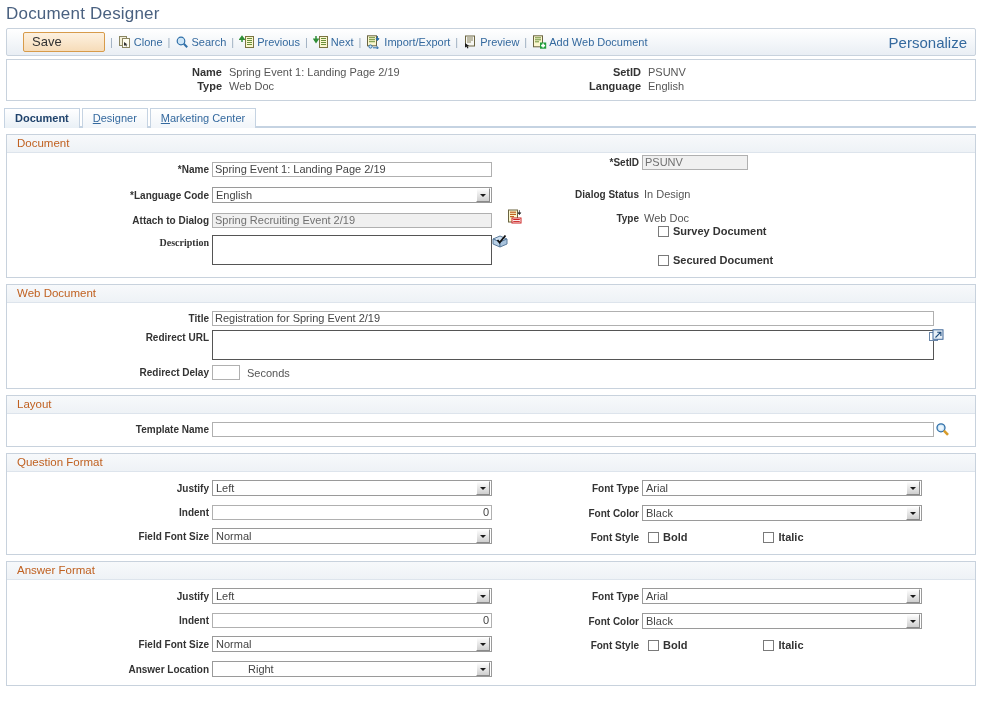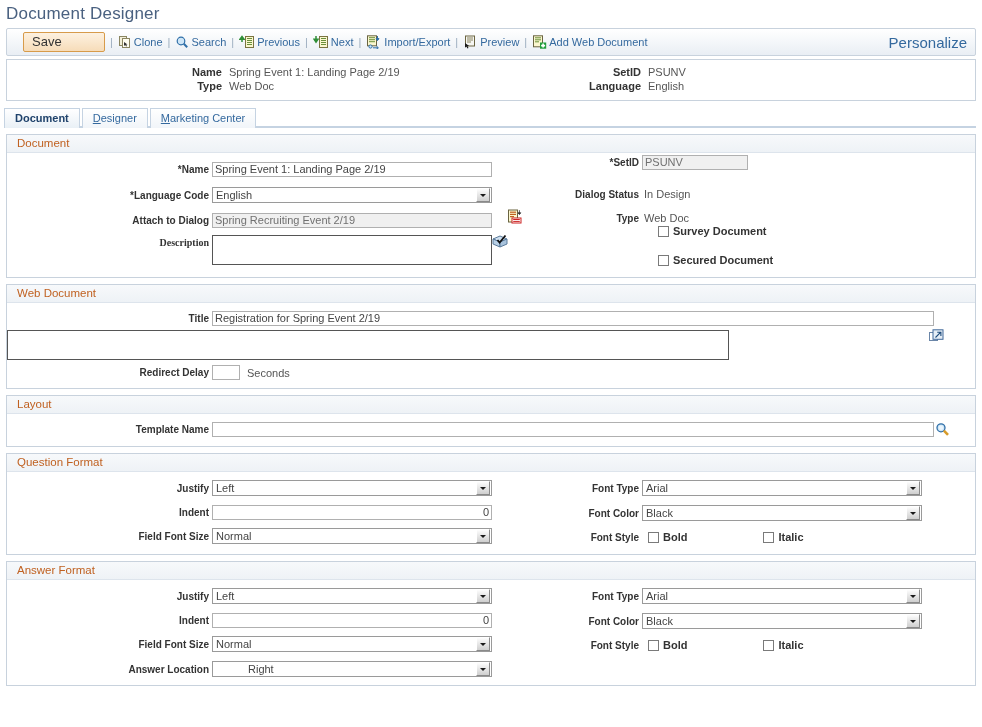--- a/index.html
+++ b/index.html
@@ -540,20 +540,21 @@
   <div class="group">
     <div class="group-hdr">Web Document</div>
     <div class="group-body" style="height:85px;">
 
       <div class="fld" style="left:0;top:8px;">
         <span class="flabel" style="width:202px;">Title</span>
         <input class="txt" style="width: 722px;" value="Registration for Spring Event 2/19">
       </div>
 
       <div class="fld" style="left:0;top:27px;align-items:flex-start;">
+        <span class="flabel" style="width:202px;line-height:15px;">Redirect URL</span>
         <textarea class="txt strong-border" style="width: 722px; height: 30px;"></textarea>
       </div>
       <div class="fld" style="left:922px;top:26px;">
         <span class="ico">
           <svg width="15" height="15" viewBox="0 0 15 15">
             <rect x="0.5" y="3.5" width="8" height="8" fill="#ffffff" stroke="#6a86a8"></rect>
             <rect x="4" y="0.8" width="10" height="9.5" fill="#e6eef6" stroke="#41699a"></rect>
             <path d="M6.5 8.5 L11.5 3.4 M8.2 3.2 L11.9 3.2 L11.9 6.9" fill="none" stroke="#1d4a7a" stroke-width="1.1"></path>
           </svg>
         </span>

